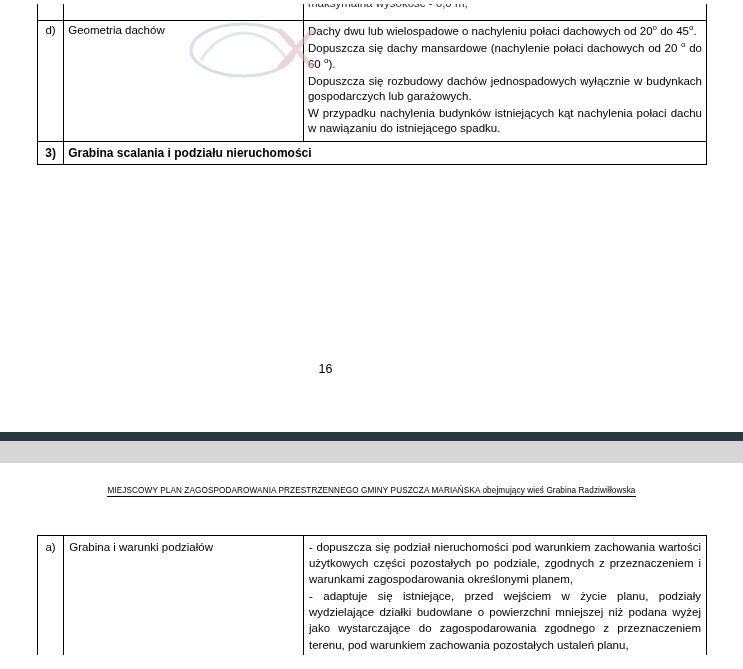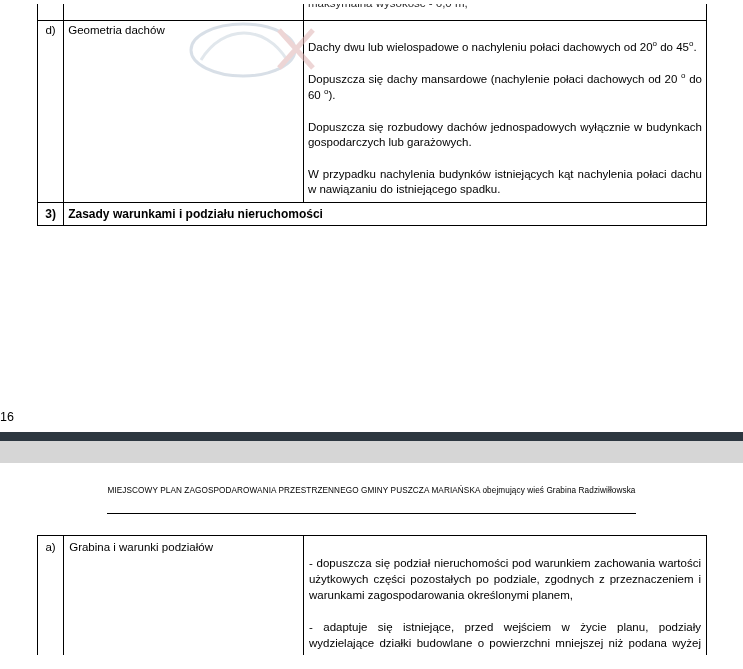--- a/index.html
+++ b/index.html
@@ -42,21 +42,21 @@
   }
   .col-letter { width: 26px; text-align: center; }
   .col-name   { width: 238px; margin-left: 47px; }
   .col-desc   { width: 400px; }
 
   .desc-just {
     text-align: justify;
     text-justify: inter-word;
   }
   .desc-just p {
-    margin: 16px 0 1px 0;
+    margin: 0 0 1px 0;
   }
   .sup {
     font-size: 8px;
     vertical-align: super;
   }
 
   .row-section td {
     font-weight: bold;
     font-size: 12px;
     padding-top: 3px;
@@ -74,22 +74,22 @@
     position: relative;
     top: -8px;
     white-space: nowrap;
   }
 
   .page-number {
     position: absolute;
     left: 0;
     top: 362px;
     width: 651px;
+    text-align: center;
     font-size: 12.5px;
-    margin-top: 48px;
   }
 
   
   .watermark {
     position: absolute;
     left: 183px;
     top: 16px;
     width: 150px;
     height: 66px;
     pointer-events: none;
@@ -118,21 +118,21 @@
     position: absolute;
     left: 0;
     top: 486px;
     width: 743px;
     text-align: center;
     font-size: 8.2px;
     letter-spacing: 0.1px;
   }
   .doc-header span {
     border-bottom: 1px solid #000000;
-    padding-bottom: 18px;
+    padding-bottom: 1px;
   }
 
   .table-bottom {
     position: absolute;
     left: 37px;
     top: 535px;
     width: 670px;
     border-collapse: collapse;
     table-layout: fixed;
   }
@@ -178,21 +178,21 @@
         <td class="col-desc desc-just">
           <p>Dachy dwu lub wielospadowe o nachyleniu połaci dachowych od 20<span class="sup">o</span> do 45<span class="sup">o</span>.</p>
           <p>Dopuszcza się dachy mansardowe (nachylenie połaci dachowych od 20 <span class="sup">o</span> do 60 <span class="sup">o</span>).</p>
           <p>Dopuszcza się rozbudowy dachów jednospadowych wyłącznie w budynkach gospodarczych lub garażowych.</p>
           <p>W przypadku nachylenia budynków istniejących kąt nachylenia połaci dachu w nawiązaniu do istniejącego spadku.</p>
         </td>
       </tr>
 
       <tr class="row-section">
         <td class="col-letter">3)</td>
-        <td colspan="2">Zasady warunkami i podziału nieruchomości</td>
+        <td colspan="2">Grabina scalania i podziału nieruchomości</td>
       </tr>
     </tbody>
   </table>
 
   <svg class="watermark" viewBox="0 0 150 66">
     <ellipse cx="60" cy="34" rx="52" ry="26" fill="none" stroke="#b9c6d4" stroke-width="3"></ellipse>
     <path d="M18 44 C40 8, 82 8, 104 44" fill="none" stroke="#c9d4de" stroke-width="3"></path>
     <path d="M96 14 L130 52 M130 14 L96 52" stroke="#e0b3b3" stroke-width="5" fill="none"></path>
   </svg>
 

